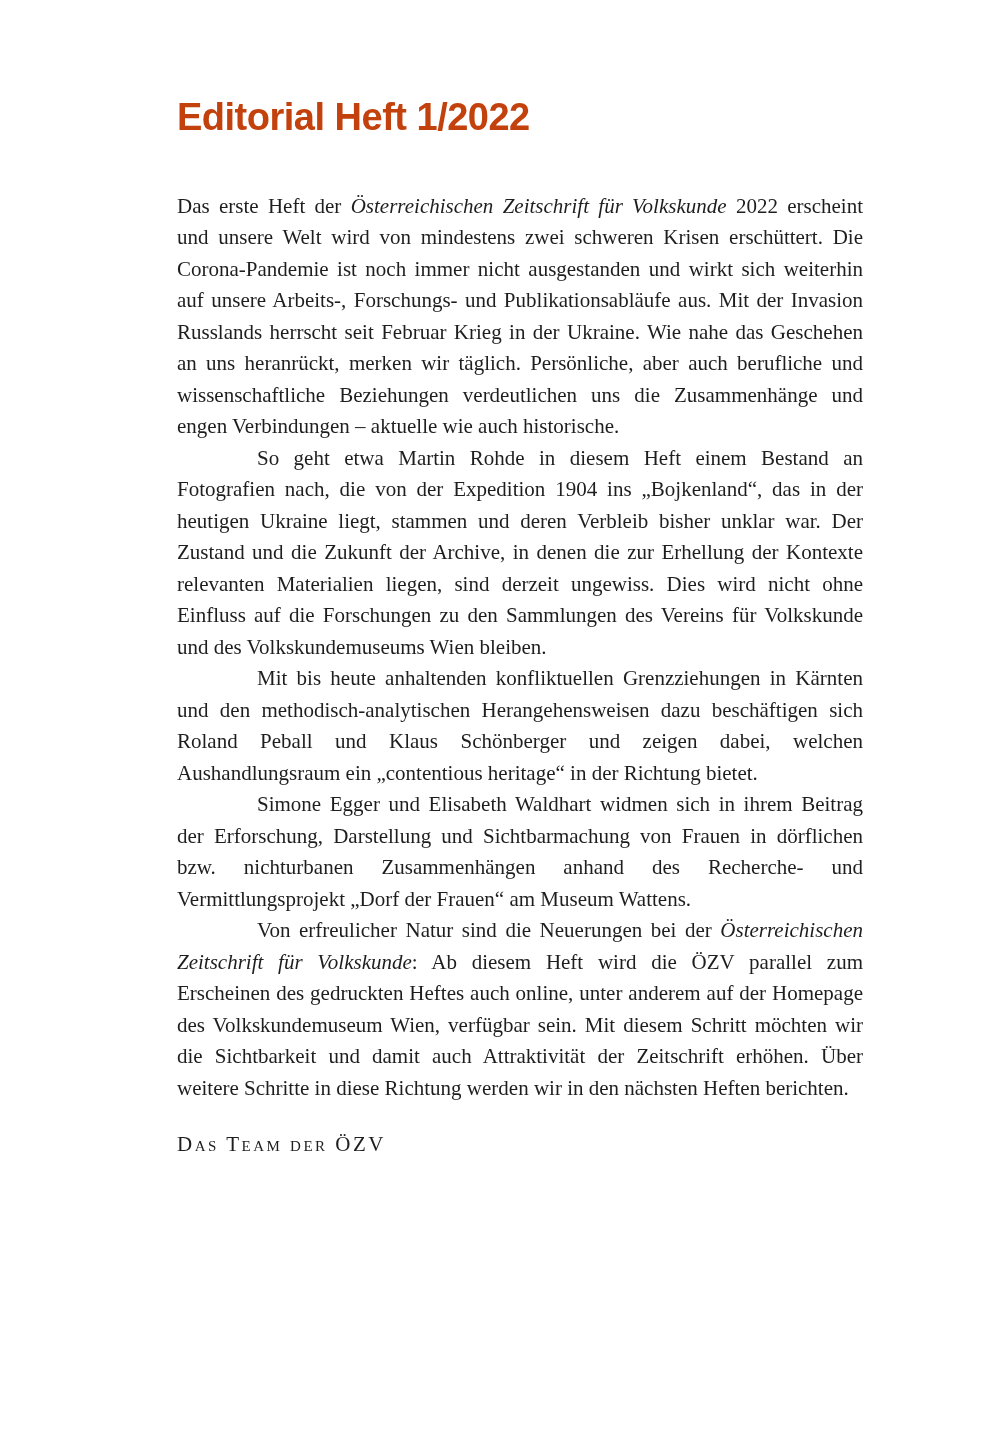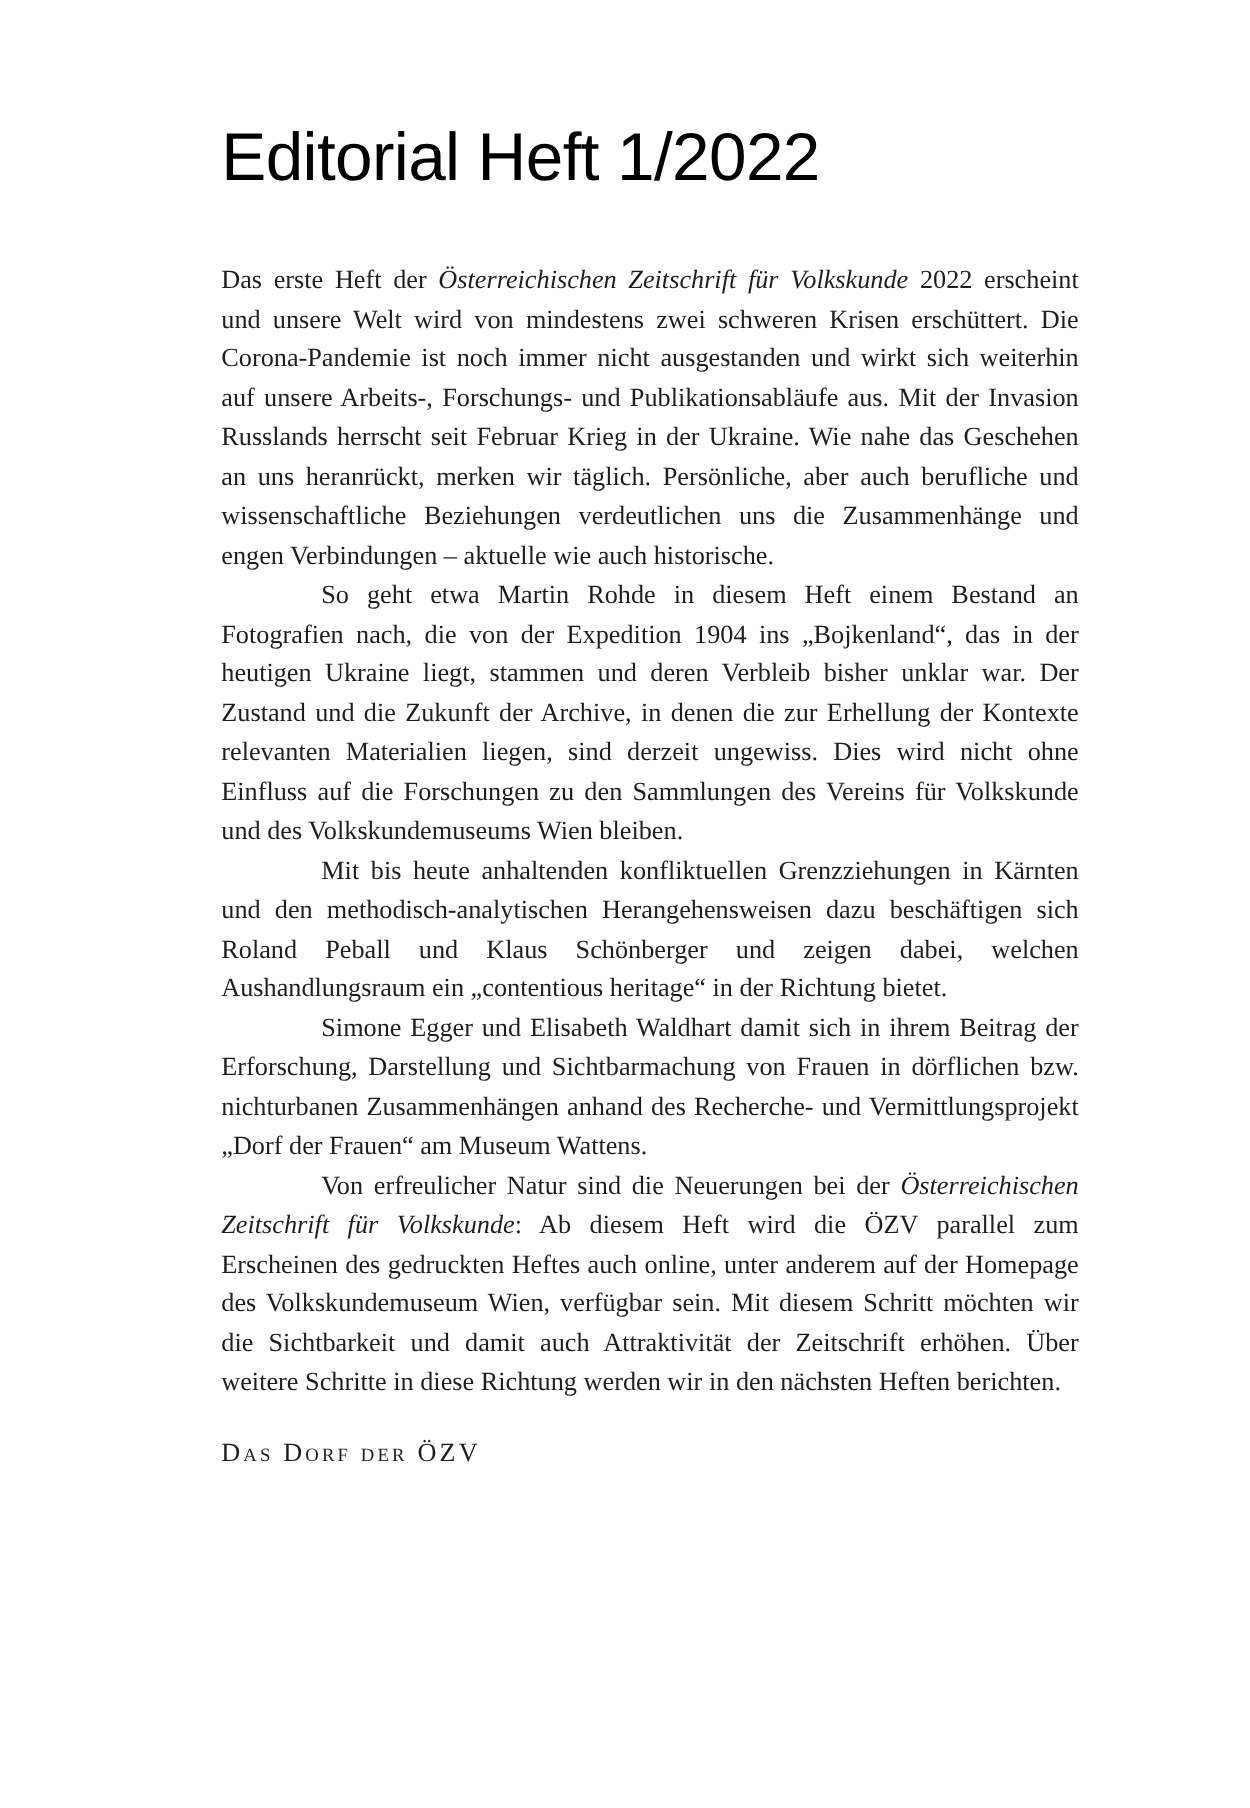--- a/index.html
+++ b/index.html
@@ -16,25 +16,25 @@
   .content {
     position: absolute;
     left: 177px;
     top: 96px;
     width: 686px;
     color: #1e1e1e;
   }
 
   h1.page-title {
     font-family: "Liberation Sans", sans-serif;
-    font-weight: 400;
-    font-size: 54px;
+    font-weight: 700;
+    font-size: 38px;
     line-height: 1.12;
     letter-spacing: -0.5px;
-    color: #000000;
+    color: #c2410c;
     margin: 0 0 52px 0;
   }
 
   .body-text {
     font-family: "Liberation Serif", serif;
     font-size: 21px;
     line-height: 31.5px;
   }
 
   .body-text p {
@@ -61,19 +61,19 @@
 <body>
 
 <div class="page">
   <div class="content">
     <h1 class="page-title">Editorial Heft 1/2022</h1>
 
     <div class="body-text">
         <p class=""><span>Das erste Heft der </span><em>Österreichischen Zeitschrift für Volkskunde</em><span> 2022 erscheint und unsere Welt wird von mindestens zwei schweren Krisen erschüttert. Die Corona-Pandemie ist noch immer nicht ausgestanden und wirkt sich weiterhin auf unsere Arbeits-, Forschungs- und Publi­kationsabläufe aus. Mit der Invasion Russlands herrscht seit Februar Krieg in der Ukraine. Wie nahe das Geschehen an uns heranrückt, merken wir täglich. Persönliche, aber auch berufliche und wissen­schaftliche Beziehungen verdeutlichen uns die Zusammenhänge und engen Verbindungen – aktuelle wie auch historische.</span></p>
         <p class="indent"><span>So geht etwa Martin Rohde in diesem Heft einem Bestand an Fotografien nach, die von der Expedition 1904 ins „Bojkenland“, das in der heutigen Ukraine liegt, stammen und deren Verbleib bisher unklar war. Der Zustand und die Zukunft der Archive, in denen die zur Erhellung der Kontexte relevanten Materialien liegen, sind der­zeit ungewiss. Dies wird nicht ohne Einfluss auf die Forschungen zu den Sammlungen des Vereins für Volkskunde und des Volkskunde­museums Wien bleiben.</span></p>
         <p class="indent"><span>Mit bis heute anhaltenden konfliktuellen Grenzziehungen in Kärnten und den methodisch-analytischen Herangehensweisen dazu beschäftigen sich Roland Peball und Klaus Schönberger und zeigen dabei, welchen Aushandlungsraum ein „contentious heritage“ in der Richtung bietet.</span></p>
-        <p class="indent"><span>Simone Egger und Elisabeth Waldhart damit sich in ihrem Beitrag der Erforschung, Darstellung und Sichtbarmachung von Frauen in dörflichen bzw. nichturbanen Zusammenhängen anhand des Recherche- und Vermittlungsprojekt „Dorf der Frauen“ am Museum Wattens.</span></p>
+        <p class="indent"><span>Simone Egger und Elisabeth Waldhart widmen sich in ihrem Beitrag der Erforschung, Darstellung und Sichtbarmachung von Frauen in dörflichen bzw. nichturbanen Zusammenhängen anhand des Recherche- und Vermittlungsprojekt „Dorf der Frauen“ am Museum Wattens.</span></p>
         <p class="indent"><span>Von erfreulicher Natur sind die Neuerungen bei der </span><em>Österreichischen Zeitschrift für Volkskunde</em><span>: Ab diesem Heft wird die ÖZV parallel zum Erscheinen des gedruckten Heftes auch online, unter anderem auf der Homepage des Volkskundemuseum Wien, verfügbar sein. Mit diesem Schritt möchten wir die Sichtbarkeit und damit auch Attraktivität der Zeitschrift erhöhen. Über weitere Schritte in diese Richtung werden wir in den nächsten Heften berichten.</span></p>
       </div>
 
-    <div class="signature">Das Dorf der ÖZV</div>
+    <div class="signature">Das Team der ÖZV</div>
   </div>
 </div>
 
 </body></html>

